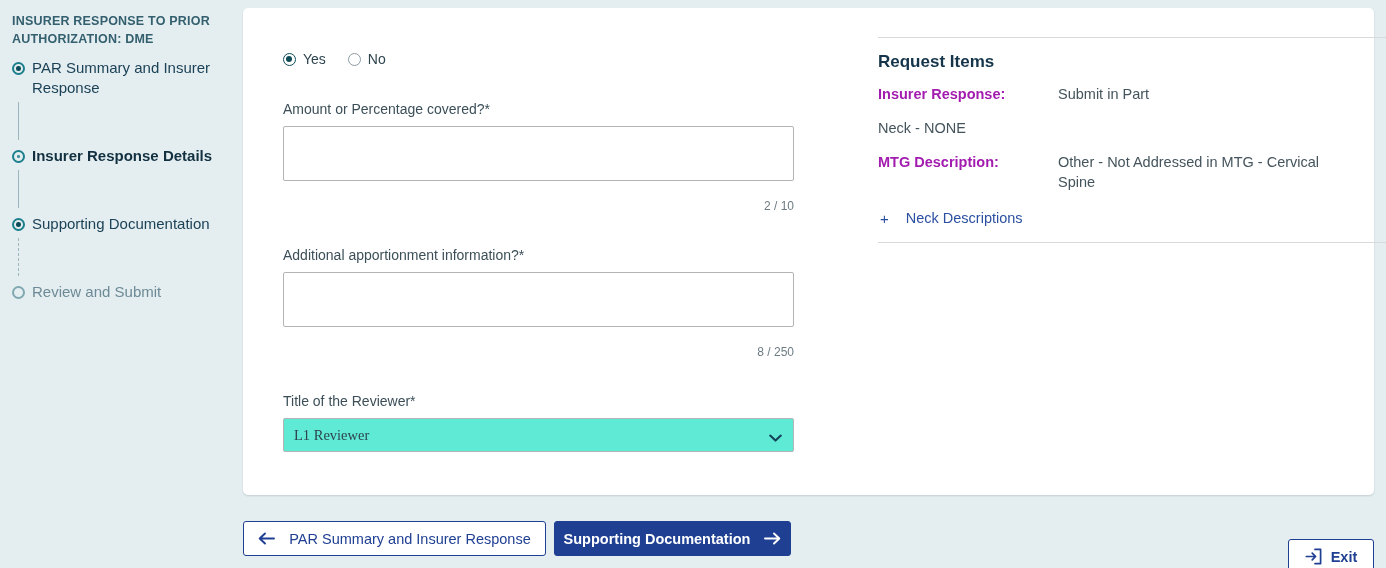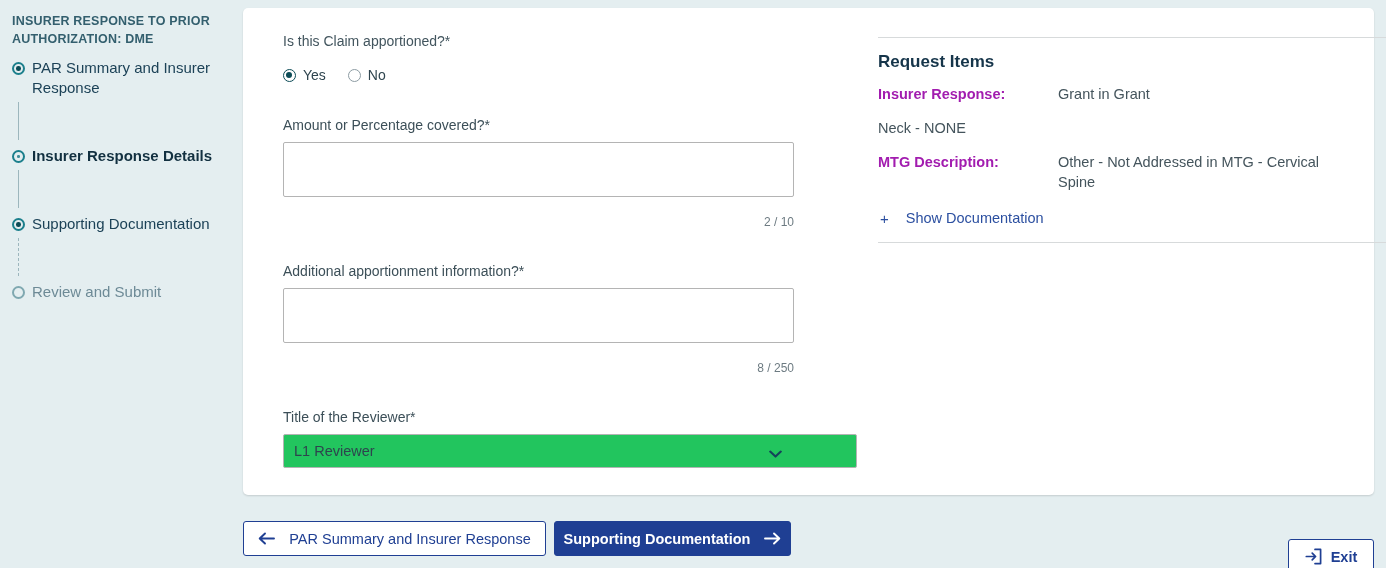--- a/index.html
+++ b/index.html
@@ -197,26 +197,26 @@
     color: #6d7b82;
     margin-top: 14px;
   }
 
   .select-wrap {
     position: relative;
     width: 511px;
     margin-top: 1px;
   }
   .select-box {
-    width: 574px;
+    width: 511px;
     height: 34px;
     border: 1px solid #b4b4b4;
     border-radius: 2px;
-    background: #22c55e;
-    font-family: Liberation Sans, sans-serif;
+    background: #5eead4;
+    font-family: Liberation Serif, serif;
     font-size: 14.5px;
     color: #2e444e;
     padding: 0 30px 0 10px;
     appearance: none;
     -webkit-appearance: none;
     outline: none;
     cursor: pointer;
     line-height: 32px;
   }
   .chev {
@@ -379,21 +379,20 @@
       </div>
 
     </div>
   </div>
 
   <div class="card">
     <div class="card-inner">
 
       <div class="form-col">
 
-        <label class="field-label">Is this Claim apportioned?*</label>
 
         <div class="radio-row">
           <span class="radio-opt">
             <span class="radio checked"></span>
             <span class="radio-text">Yes</span>
           </span>
           <span class="radio-opt">
             <span class="radio off"></span>
             <span class="radio-text">No</span>
           </span>
@@ -425,35 +424,35 @@
 
       </div>
 
       <div class="info-col">
         <div class="hr"></div>
 
         <div class="info-title">Request Items</div>
 
         <div class="info-row">
           <div class="info-key">Insurer Response:</div>
-          <div class="info-val">Grant in Grant</div>
+          <div class="info-val">Submit in Part</div>
         </div>
 
         <div class="info-row">
           <div class="info-val">Neck - NONE</div>
         </div>
 
         <div class="info-row">
           <div class="info-key">MTG Description:</div>
           <div class="info-val">Other - Not Addressed in MTG - Cervical Spine</div>
         </div>
 
         <div class="show-desc">
           <span class="plus">+</span>
-          <span class="show-desc-label">Show Documentation</span>
+          <span class="show-desc-label">Neck Descriptions</span>
         </div>
 
         <div class="hr"></div>
       </div>
 
     </div>
   </div>
 
   <div class="footer">
 

